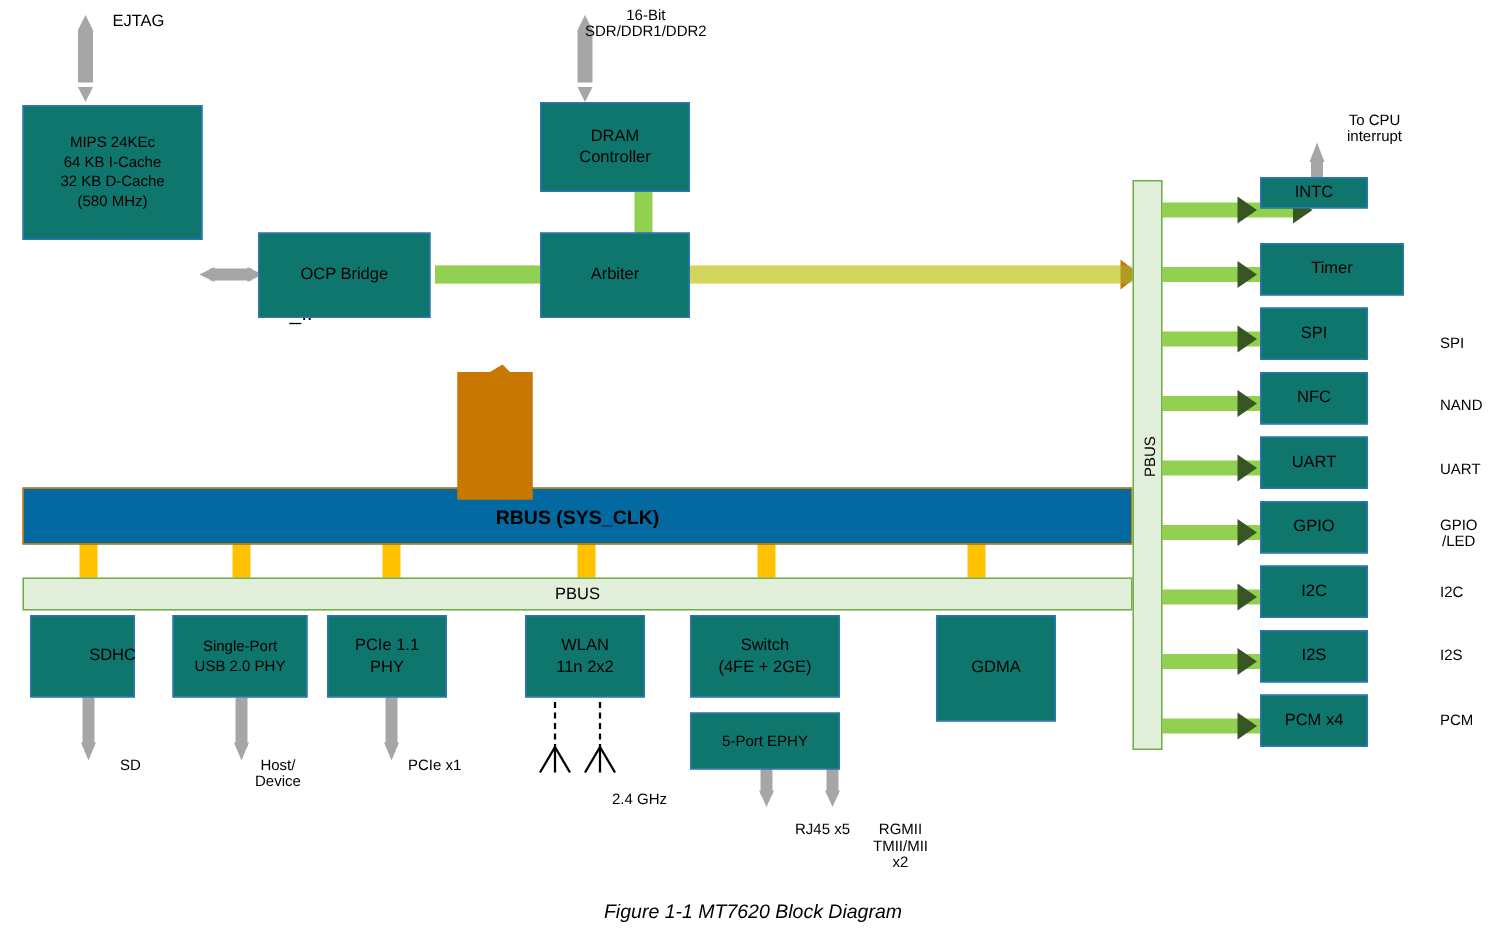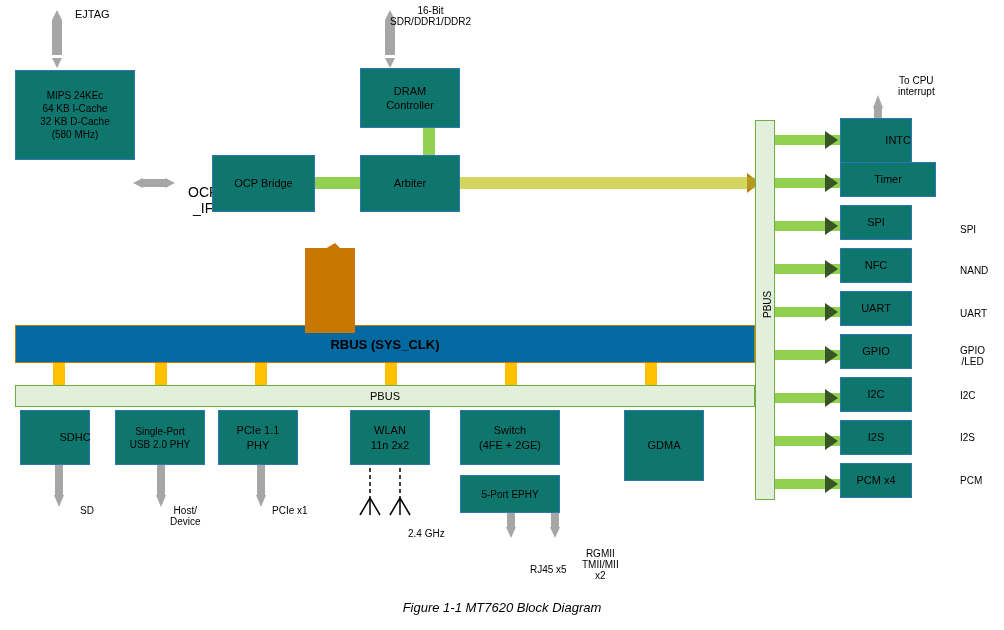--- a/index.html
+++ b/index.html
@@ -235,21 +235,21 @@
   <div class="label-text" style="left:35px; top:8px; font-size:11px;">EJTAG</div>
 
   <div class="label-text" style="left:350px; top:5px; font-size:10px; text-align:center;">16-Bit<br>SDR/DDR1/DDR2</div>
 
   <div class="box" style="left:15px; top:70px; width:120px; height:90px; font-size:10px;">
     <span>MIPS 24KEc<br>64 KB I-Cache<br>32 KB D-Cache<br>(580 MHz)</span>
   </div>
 
   <div class="label-text" style="left:148px; top:164px; font-size:14px;margin-top:20px;">OCP<br>_IF</div>
 
-  <div class="box" style="left:172px; top:155px; width:103px; height:57px;margin-left:40px;">
+  <div class="box" style="left:172px; top:155px; width:115px; height:57px;">
     <span>OCP Bridge</span>
   </div>
 
   <div class="box" style="left:360px; top:68px; width:100px; height:60px;">
     <span>DRAM<br>Controller</span>
   </div>
 
   <div class="box" style="left:360px; top:155px; width:100px; height:57px;">
     <span>Arbiter</span>
   </div>
@@ -288,21 +288,21 @@
   </div>
 
   <div class="box" style="left:460px; top:475px; width:100px; height:38px; font-size:10px;">
     <span>5-Port EPHY</span>
   </div>
 
   <div class="box" style="left:624px; top:410px; width:80px; height:71px;">
     <span>GDMA</span>
   </div>
 
-  <div class="box" style="left:840px; top:118px; width:72px; height:45px;justify-content:flex-end;">
+  <div class="box" style="left:840px; top:118px; width:72px; height:21px;">
     <span>INTC</span>
   </div>
 
   <div class="box" style="left:840px; top:162px; width:96px; height:35px;">
     <span>Timer</span>
   </div>
 
   <div class="box" style="left:840px; top:205px; width:72px; height:35px;">
     <span>SPI</span>
   </div>
@@ -338,21 +338,21 @@
   <div class="label-text" style="left:920px; top:308px;">UART</div>
   <div class="label-text" style="left:920px; top:345px;">GPIO<br>/LED</div>
   <div class="label-text" style="left:920px; top:390px;">I2C</div>
   <div class="label-text" style="left:920px; top:432px;">I2S</div>
   <div class="label-text" style="left:920px; top:475px;">PCM</div>
 
   <div class="label-text" style="left:40px; top:505px;">SD</div>
   <div class="label-text" style="left:130px; top:505px;">Host/<br>Device</div>
   <div class="label-text" style="left:232px; top:505px;">PCIe x1</div>
   <div class="label-text" style="left:368px; top:528px;">2.4 GHz</div>
-  <div class="label-text" style="left:490px; top:564px;">RJ45 x5</div>
+  <div class="label-text" style="left:490px; top:548px;">RJ45 x5</div>
   <div class="label-text" style="left:542px; top:548px; text-align:center;">RGMII<br>TMII/MII<br>x2</div>
 
   <div class="caption" style="bottom:15px; left:0; right:0;">Figure 1-1 MT7620 Block Diagram</div>
 
   <svg style="position:absolute; left:305px; top:248px; width:50px; height:85px;">
     <defs>
       <marker id="arr1" markerWidth="10" markerHeight="10" refX="5" refY="5" orient="auto">
         <polygon points="0,0 10,5 0,10" fill="#c87800"></polygon>
       </marker>
       <marker id="arr2" markerWidth="10" markerHeight="10" refX="5" refY="5" orient="auto-start-reverse">

